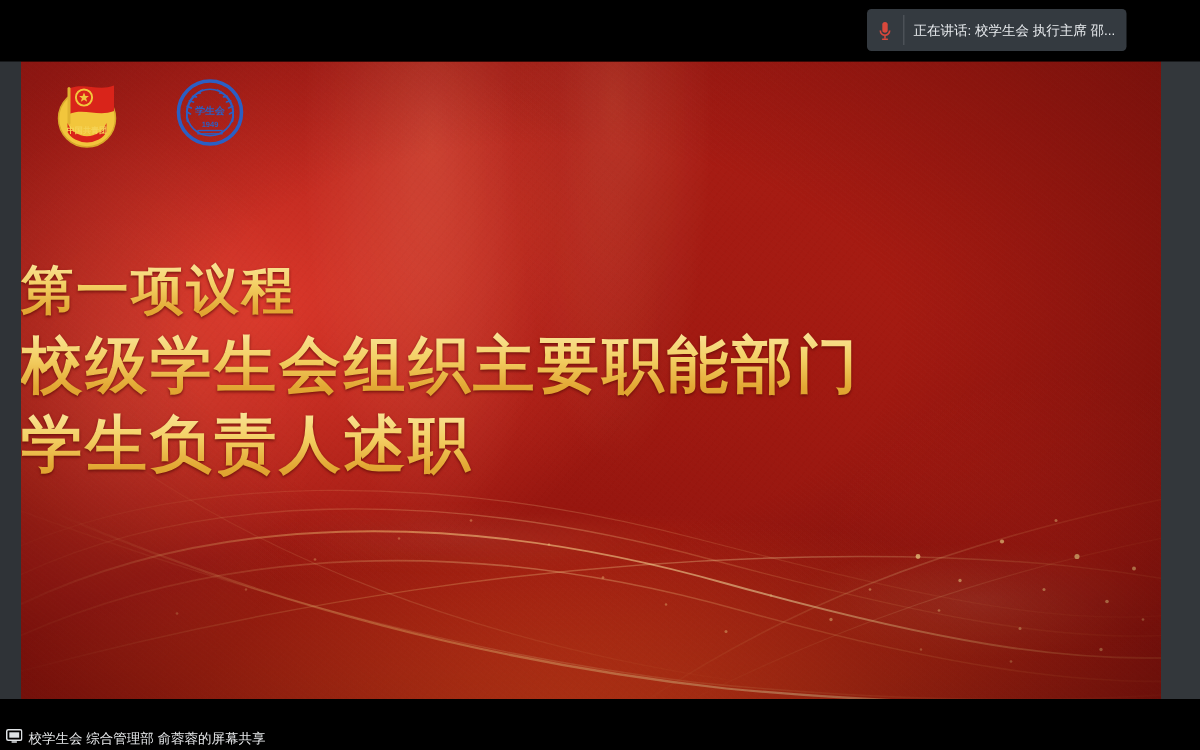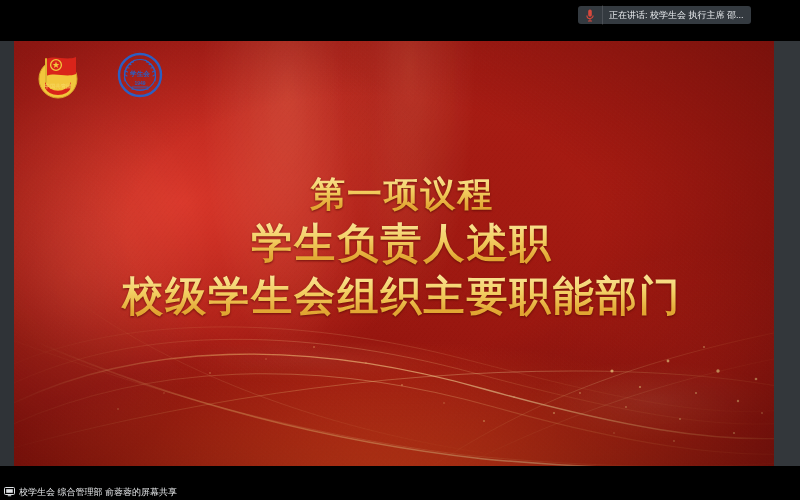--- a/index.html
+++ b/index.html
@@ -102,21 +102,20 @@
   }
   .logo-cyl { width: 52px; height: 52px; }
   .logo-seal { width: 48px; height: 48px; }
 
   
   .title-block {
     position: absolute;
     left: 0;
     top: 130px;
     width: 776px;
-    text-align: center;
     user-select: none;
   }
   .title-line {
     font-family: "DejaVu Serif", "Liberation Serif", serif;
     font-weight: 700;
     letter-spacing: .05em;
     line-height: 1.30;
     color: #f2cf62;
     background: linear-gradient(180deg, #fbe9a4 0%, #f3cf63 42%, #e2a733 78%, #d99d2c 100%);
     -webkit-background-clip: text;
@@ -126,21 +125,21 @@
   }
   .title-line.l1 { font-size: 35px; }
   .title-line.l2 { font-size: 41px; }
   .title-line.l3 { font-size: 41px; }
 
   
   .speaker-chip {
     position: absolute;
     left: 578px;
     top: 6px;
-    height: 18px;
+    height: 28px;
     display: flex;
     align-items: center;
     background: rgba(56,62,69,0.93);
     border-radius: 3px;
     padding: 0 7px 0 0;
     box-shadow: 0 1px 3px rgba(0,0,0,.45);
   }
   .speaker-icon-box {
     width: 24px;
     height: 20px;
@@ -277,22 +276,22 @@
           <path d="M37 25 l2.6 -1.6 M36.4 21 l2.8 -1.2 M35 17 l2.8 -0.8 M33 13.6 l2.6 -0.3 M30.4 11 l2.4 0.3"></path>
         </g>
         <text x="24" y="25" text-anchor="middle" font-size="6.6" fill="#2b5fc4" font-family="'DejaVu Sans', sans-serif" font-weight="bold">学生会</text>
         <text x="24" y="33.5" text-anchor="middle" font-size="5" fill="#2b5fc4" font-family="'Liberation Sans', sans-serif" font-weight="bold">1949</text>
         <rect x="16" y="36" width="16" height="2.2" fill="none" stroke="#2b5fc4" stroke-width="0.9"></rect>
       </svg>
     </div>
 
     <div class="title-block">
       <div class="title-line l1">第一项议程</div>
+      <div class="title-line l2">校级学生会组织主要职能部门</div>
       <div class="title-line l3">学生负责人述职</div>
-      <div class="title-line l2">校级学生会组织主要职能部门</div>
     </div>
   </div>
 
   <div class="letterbox-top"></div>
   <div class="letterbox-bottom"></div>
   <div class="rail-left"></div>
   <div class="rail-right"></div>
 
   <div class="speaker-chip">
     <span class="speaker-icon-box">

